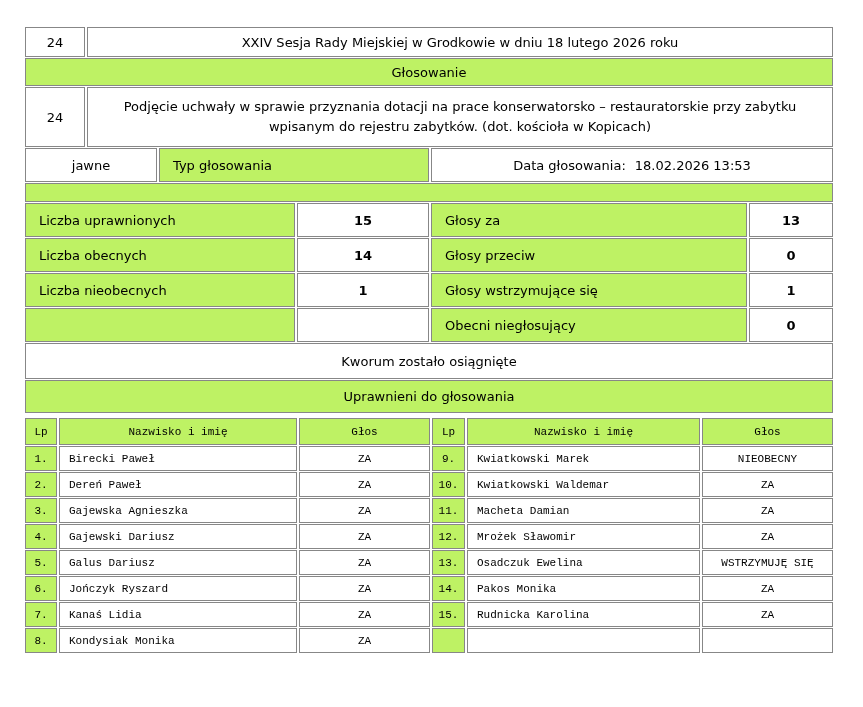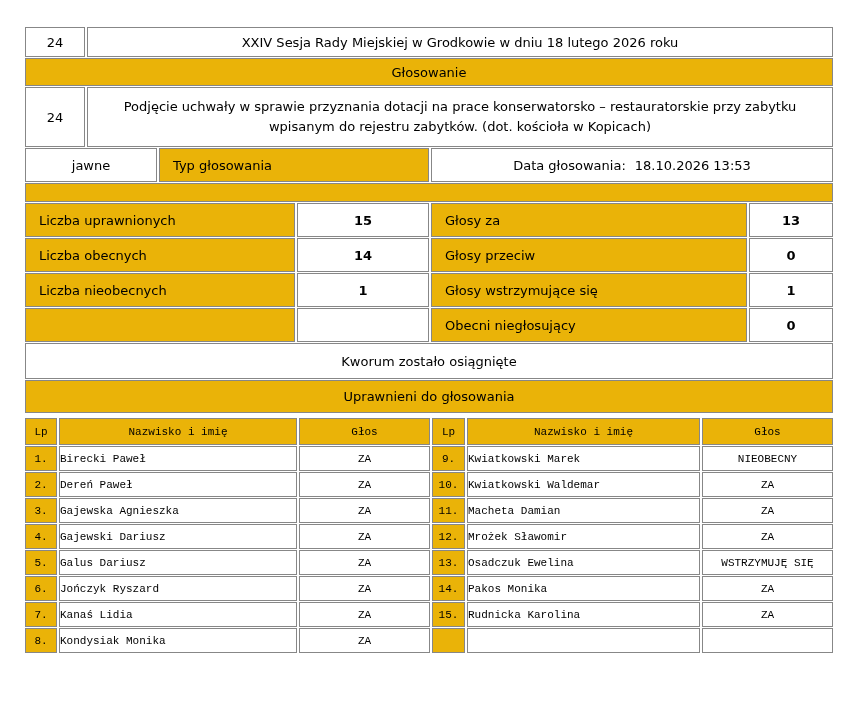--- a/index.html
+++ b/index.html
@@ -25,26 +25,26 @@
   .row { display: flex; gap: 2px; }
   .cell {
     border: 1px solid #878787;
     box-sizing: border-box;
     display: flex;
     align-items: center;
     font-size: 13px;
     background: #ffffff;
     min-width: 0;
   }
-  .gray   { background: #eab308; }
+  .gray   { background: #bef264; }
   .center { justify-content: center; text-align: center; }
   .bold   { font-weight: bold; text-align: right; }
   .flex1  { flex: 1; }
   .padlab { padding-left: 13px; }
-  .padname{ }
+  .padname{ padding-left: 9px; }
 
   
   .c-num    { width: 60px; }
   .c-label  { width: 270px; }
   .c-val    { width: 132px; }
   .c-label2 { width: 316px; }
 
   
   .h-session    { height: 30px; }
   .h-glosowanie { height: 28px; }
@@ -90,21 +90,21 @@
   <div class="row h-topic">
     <div class="cell c-num center">24</div>
     <div class="cell flex1 center topic-cell">Podjęcie uchwały w sprawie przyznania dotacji na prace konserwatorsko – restauratorskie przy zabytku wpisanym do rejestru zabytków. (dot. kościoła w Kopicach)</div>
   </div>
 
   <div class="row h-typ">
     <div class="cell c-val center">jawne</div>
     <div class="cell c-label gray padlab">Typ głosowania</div>
     <div class="cell flex1 center">
       <span>Data głosowania:</span>
-      <span class="date-gap">18.10.2026 13:53</span>
+      <span class="date-gap">18.02.2026 13:53</span>
     </div>
   </div>
 
   <div class="row h-band">
     <div class="cell flex1 gray"></div>
   </div>
 
   <div class="row h-sum">
     <div class="cell c-label gray padlab">Liczba uprawnionych</div>
     <div class="cell c-val center bold">15</div>

